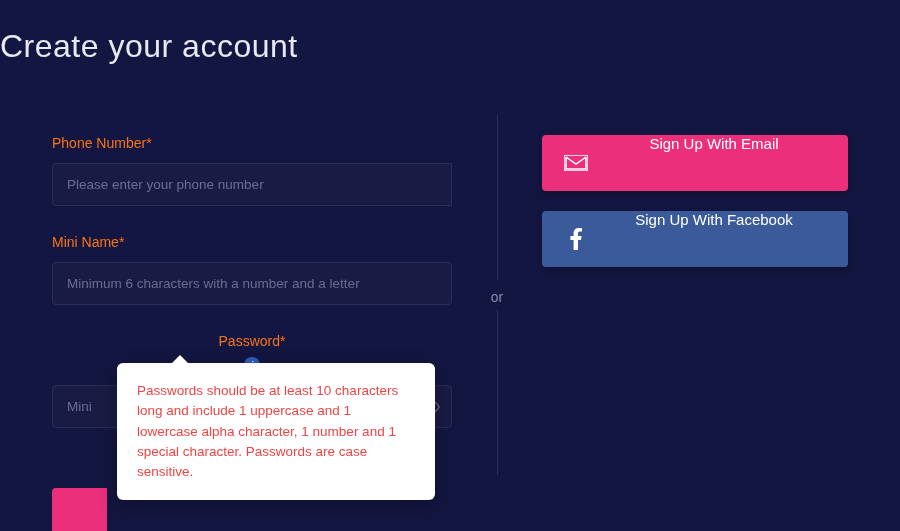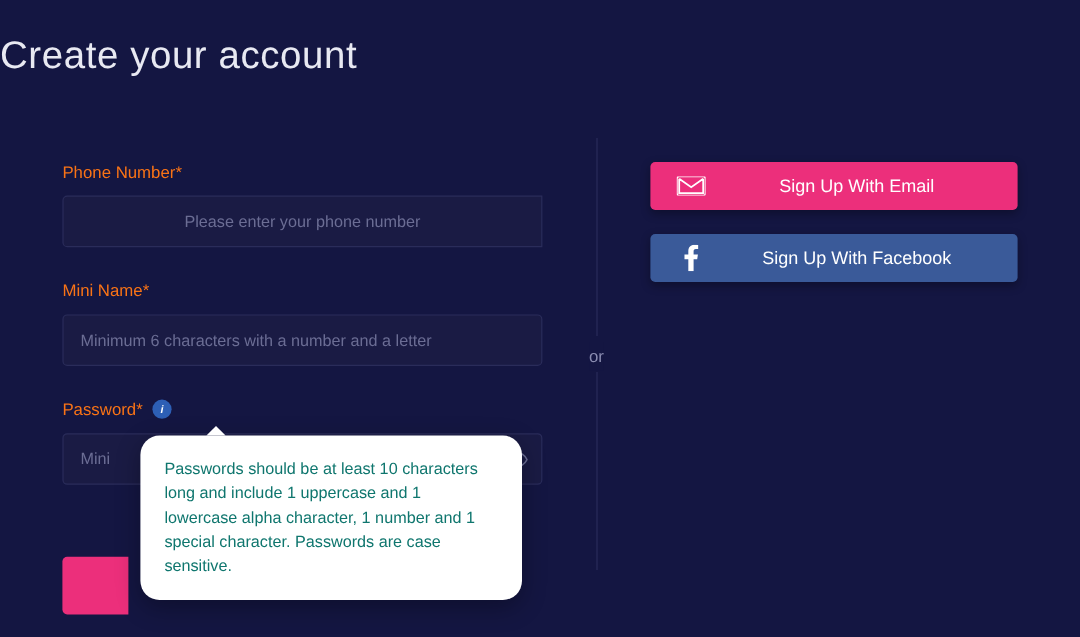--- a/index.html
+++ b/index.html
@@ -101,20 +101,21 @@
     }
     .password-wrapper {
       position: relative;
       margin-bottom: 28px;
     }
     .password-label-row {
       display: flex;
       align-items: center;
       gap: 8px;
       margin-bottom: 12px;
+      flex-direction: column;
     }
     .info-badge {
       width: 16px;
       height: 16px;
       border-radius: 50%;
       background: #2d5fb5;
       color: #fff;
       font-size: 9px;
       display: flex;
       align-items: center;
@@ -144,23 +145,23 @@
       stroke: #6b6d94;
       fill: none;
       stroke-width: 1.5;
     }
     .tooltip {
       position: absolute;
       top: 30px;
       left: 65px;
       width: 318px;
       background: #fff;
-      color: #0f766e;
+      color: #ef4444;
       padding: 18px 20px;
-      border-radius: 16px;
+      border-radius: 6px;
       font-size: 13.5px;
       line-height: 1.5;
       box-shadow: 0 6px 20px rgba(0,0,0,0.3);
       z-index: 10;
     }
     .tooltip::before {
       content: "";
       position: absolute;
       top: -8px;
       left: 55px;
@@ -179,27 +180,26 @@
       left: 0;
       bottom: -80px;
     }
     .signup-heading {
       font-size: 14px;
       color: #d4d5e0;
       margin-bottom: 28px;
     }
     .social-btn {
       width: 100%;
-      height: 40px;
+      height: 56px;
       border: none;
       border-radius: 4px;
       color: #fff;
       font-size: 15px;
       display: flex;
-      align-items: center;
       cursor: pointer;
       margin-bottom: 20px;
       padding: 0;
       box-shadow: 0 3px 8px rgba(0,0,0,0.3);
     }
     .social-btn .icon-slot {
       width: 68px;
       display: flex;
       align-items: center;
       justify-content: center;
@@ -223,21 +223,21 @@
 <body>
 
 <h1 class="page-title">Create your account</h1>
 
 <div class="container">
 
   <div class="left-col">
 
     <label class="field-label">Phone Number*</label>
     <div class="input-row">
-      <input type="text" class="text-input" style="border-radius: 4px 0px 0px 4px; text-align: center;" placeholder="Please enter your phone number">
+      <input type="text" class="text-input" style="border-radius: 4px 0px 0px 4px;" placeholder="Please enter your phone number">
     </div>
 
     <label class="field-label">Mini Name*</label>
     <div class="input-row">
       <input type="text" class="text-input" placeholder="Minimum 6 characters with a number and a letter" style="">
     </div>
 
     <div class="password-wrapper">
       <div class="password-label-row">
         <span class="field-label" style="margin-bottom:0">Password*</span>

